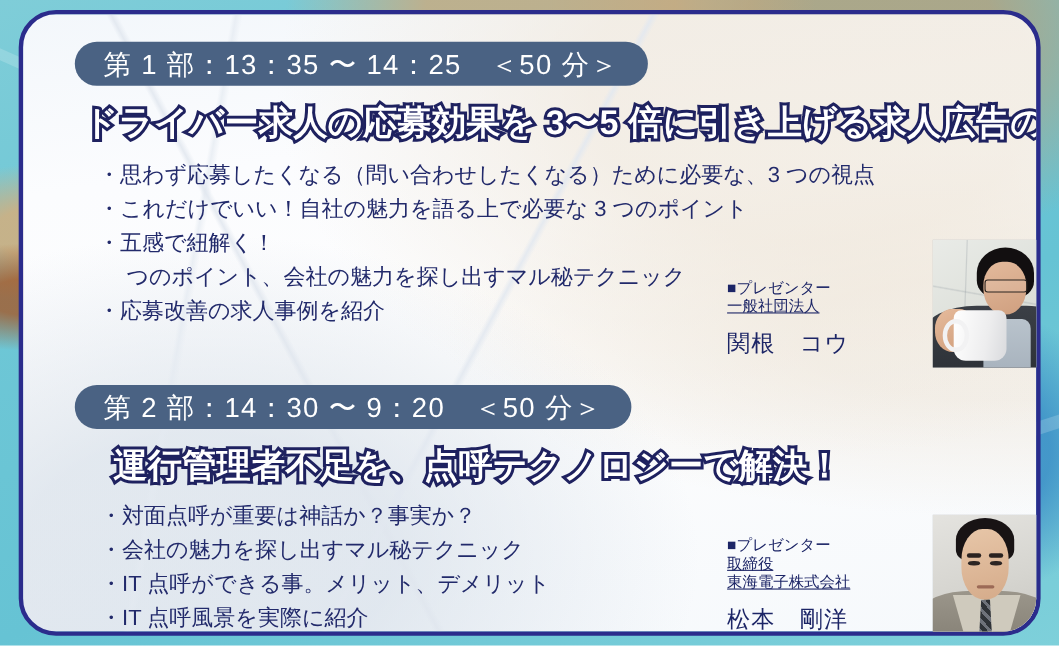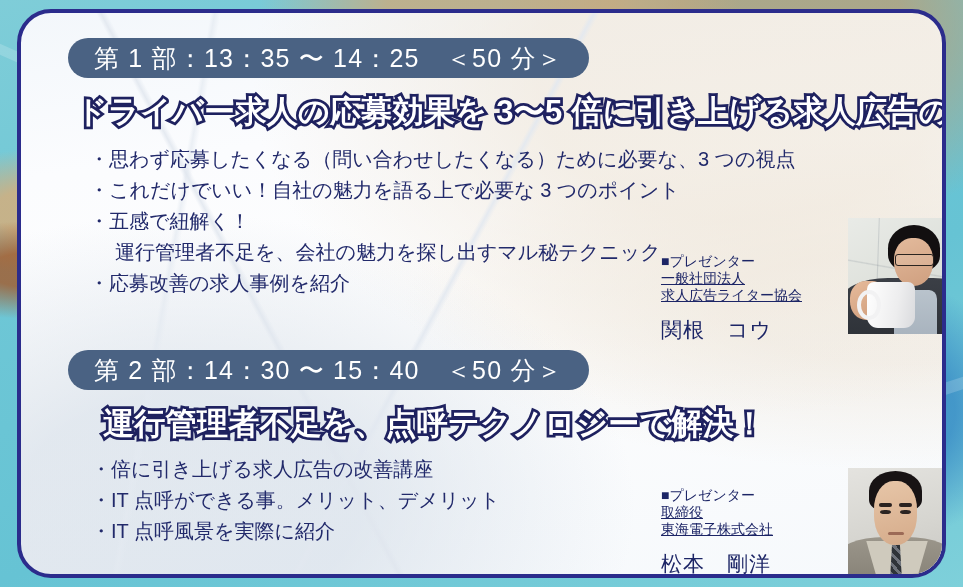--- a/index.html
+++ b/index.html
@@ -250,51 +250,51 @@
     <div class="card-inner">
 
       <div class="badge" id="badge-1">第 1 部：13：35 〜 14：25　＜50 分＞</div>
 
       <div class="headline" id="headline-1">ドライバー求人の応募効果を 3〜5 倍に引き上げる求人広告の改善講座</div>
 
       <div class="bullets" id="bullets-1">
         <span class="row">・思わず応募したくなる（問い合わせしたくなる）ために必要な、3 つの視点</span>
         <span class="row">・これだけでいい！自社の魅力を語る上で必要な 3 つのポイント</span>
         <span class="row">・五感で紐解く！</span>
-        <span class="row indent">運行管理者不足を、会社の魅力を探し出すマル秘テクニック</span>
+        <span class="row indent">つのポイント、会社の魅力を探し出すマル秘テクニック</span>
         <span class="row">・応募改善の求人事例を紹介</span>
       </div>
 
       <div class="presenter" id="presenter-1">
         <div class="role">■プレゼンター</div>
         <div class="org">一般社団法人</div>
-        <div class="org">求人広告ライター協会</div>
         <div class="name">関根　コウ</div>
       </div>
 
       <div class="photo" id="photo-1">
         <div class="scene">
           <div class="p1-bg"></div>
           <div class="p1-coat"></div>
           <div class="p1-shirt"></div>
           <div class="p1-hair"></div>
           <div class="p1-face"></div>
           <div class="p1-glasses"></div>
           <div class="p1-hand"></div>
           <div class="p1-mug"></div>
           <div class="p1-mug-handle"></div>
         </div>
       </div>
 
-      <div class="badge" id="badge-2">第 2 部：14：30 〜 15：40　＜50 分＞</div>
+      <div class="badge" id="badge-2">第 2 部：14：30 〜 9：20　＜50 分＞</div>
 
       <div class="headline" id="headline-2">運行管理者不足を、点呼テクノロジーで解決！</div>
 
       <div class="bullets" id="bullets-2">
-        <span class="row">・倍に引き上げる求人広告の改善講座</span>
+        <span class="row">・対面点呼が重要は神話か？事実か？</span>
+        <span class="row">・会社の魅力を探し出すマル秘テクニック</span>
         <span class="row">・IT 点呼ができる事。メリット、デメリット</span>
         <span class="row">・IT 点呼風景を実際に紹介</span>
       </div>
 
       <div class="presenter" id="presenter-2">
         <div class="role">■プレゼンター</div>
         <div class="org">取締役</div>
         <div class="org">東海電子株式会社</div>
         <div class="name">松本　剛洋</div>
       </div>

